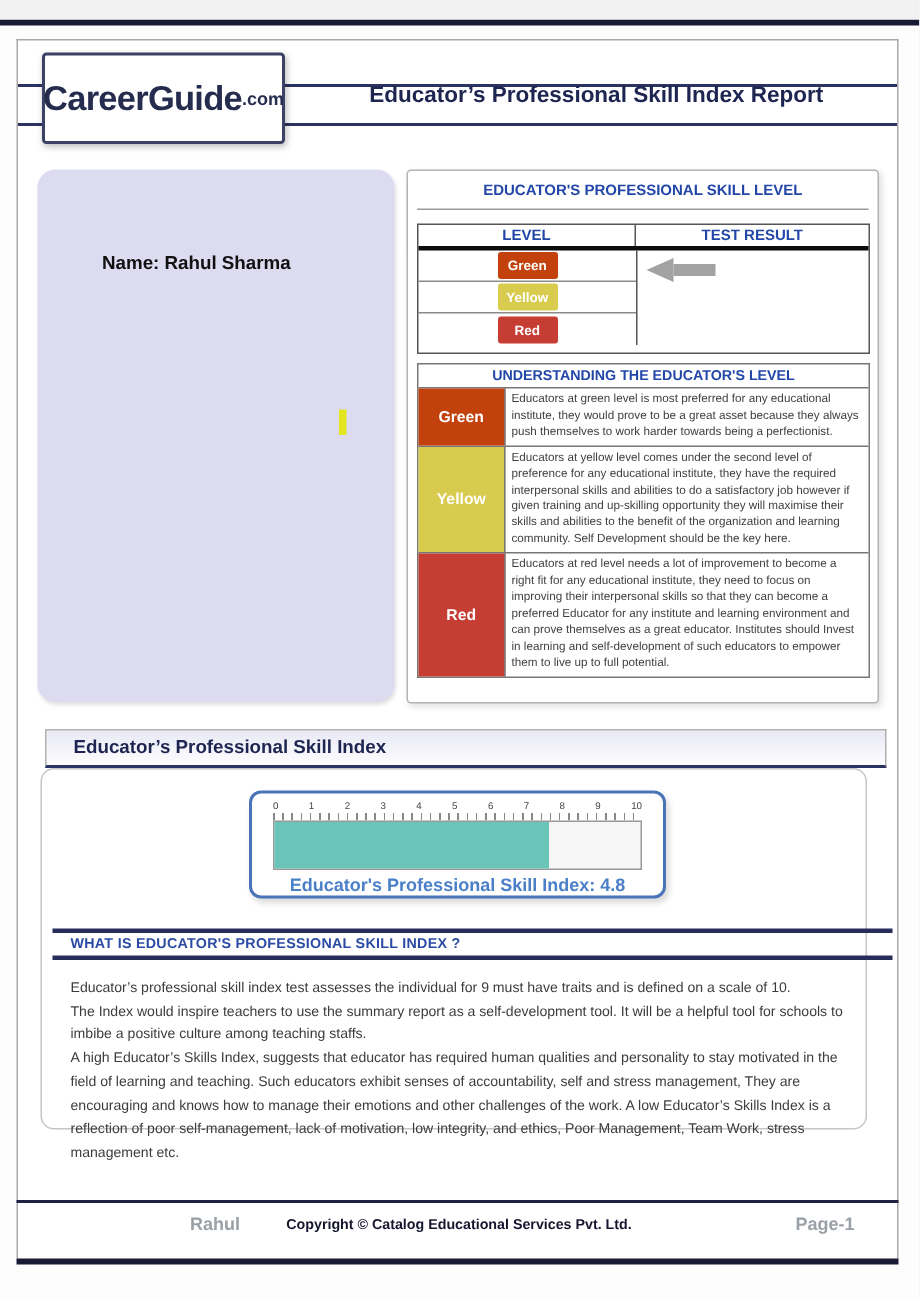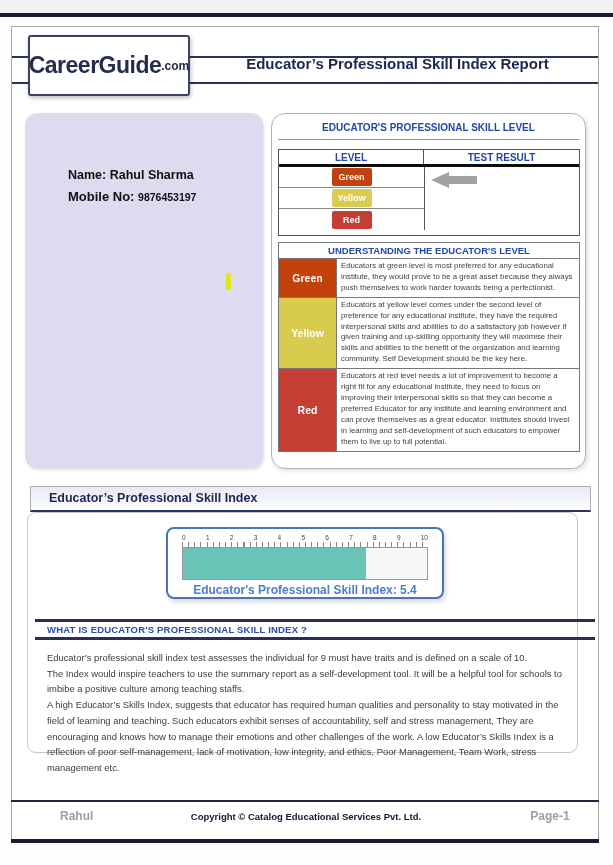--- a/index.html
+++ b/index.html
@@ -29,21 +29,21 @@
   .row-name   { font-size:12.5px; font-weight:bold; margin-bottom:7px; }
   .row-email  { font-size:13px;   font-weight:bold; margin-bottom:6px; }
   .row-email .val, .row-mobile .val { font-size:10.5px; }
   .row-mobile { font-size:13px;   font-weight:bold; margin-bottom:2px; }
   .row-date   { font-size:11.5px; font-weight:bold; }
   .row-date .val { font-weight:normal; }
   .yellow-mark { position:absolute; left:201px; top:160px; width:5px; height:17px; background:#e3e51f; }
 
   
   .skill-panel { position:absolute; left:271px; top:100px; width:315px; height:356px; background:#fff;
-                 border:1px solid #b3b3b3; border-radius:14px; box-shadow:2px 2px 4px rgba(0,0,0,.12); }
+                 border:1px solid #b3b3b3; border-radius:3px; box-shadow:2px 2px 4px rgba(0,0,0,.12); }
   .skill-title { width:215px; margin:8px auto 0; text-align:center; color:#2247a8;
                  font-size:10px; font-weight:bold; line-height:12px; }
   .skill-divider { margin:5px 6px 0; height:1px; background:#9a9a9a; }
 
   .level-table { position:absolute; left:6px; top:35px; width:302px; height:87px; border:1px solid #555; }
   .lt-head { display:flex; height:17px; border-bottom:3px solid #0d0d0d; }
   .lt-head .c { font-size:10px; font-weight:bold; color:#2247a8; text-align:center; line-height:16px; }
   .lt-head .c1 { width:145px; border-right:1px solid #555; }
   .lt-head .c2 { flex:1; }
   .lt-body { display:flex; height:63px; }
@@ -92,21 +92,21 @@
   .whatis-rule { position:absolute; left:35px; width:560px; height:3px; background:#272e5c; }
   .rule-a { top:606px; } .rule-b { top:624px; }
   .whatis-heading { position:absolute; left:47px; top:611px; font-size:9.5px; font-weight:bold;
                     color:#2a4aa5; letter-spacing:.2px; }
   .body-text { position:absolute; left:47px; top:637px; width:530px; font-size:9.4px;
                line-height:15.7px; color:#3c3c3c; }
   .body-text p { margin:0; }
 
   
   .footer-rule { position:absolute; left:11px; top:787px; width:588px; height:2px; background:#1d2446; }
-  .footer-left  { position:absolute; left:60px;  top:796px; width:100px; text-align:left;
+  .footer-left  { position:absolute; left:60px;  top:796px; width:100px; text-align:right;
                   color:#9aa0a6; font-size:12px; font-weight:bold; }
   .footer-center{ position:absolute; left:150px; top:798px; width:312px; text-align:center;
                   color:#15152e; font-size:9.5px; font-weight:bold; }
   .footer-right { position:absolute; left:510px; top:796px; width:80px; text-align:center;
                   color:#9aa0a6; font-size:12px; font-weight:bold; }
   .bottom-bar { position:absolute; left:11px; top:826px; width:588px; height:4px; background:#191a33; }
 </style>
 </head>
 <body>
 
@@ -120,24 +120,20 @@
     <span class="logo-brand">CareerGuide</span>
       <span class="logo-tld">.com</span>
   </div>
   <div class="report-title">Educator’s Professional Skill Index Report</div>
 
   <div class="info-panel">
     <div class="info-inner">
       <div class="row-name">
         <span>Name:</span>
         <span class="val">Rahul Sharma</span>
-      </div>
-      <div class="row-mobile">
-        <span>Mobile No:</span>
-        <span class="val">9876453197</span>
       </div>
     </div>
     <div class="yellow-mark"></div>
   </div>
 
   <div class="skill-panel">
     <div class="skill-title">EDUCATOR'S PROFESSIONAL SKILL LEVEL</div>
     <div class="skill-divider"></div>
 
     <div class="level-table">
@@ -197,21 +193,21 @@
       <span>6</span>
       <span>7</span>
       <span>8</span>
       <span>9</span>
       <span>10</span>
     </div>
     <div class="ruler-ticks"></div>
     <div class="gauge-track">
       <div class="gauge-fill" id="gauge-fill" style="width: 75%; background: rgb(106, 196, 184);"></div>
     </div>
-    <div class="gauge-label">Educator's Professional Skill Index: 5.4</div>
+    <div class="gauge-label">Educator's Professional Skill Index: 4.8</div>
   </div>
 
   <div class="whatis-rule rule-a"></div>
   <div class="whatis-heading">WHAT IS EDUCATOR'S PROFESSIONAL SKILL INDEX ?</div>
   <div class="whatis-rule rule-b"></div>
 
   <div class="body-text">
     <p>Educator’s professional skill index test assesses the individual for 9 must have traits and is defined on a scale of 10.</p>
     <p>The Index would inspire teachers to use the summary report as a self-development tool. It will be a helpful tool for schools to imbibe a positive culture among teaching staffs.</p>
     <p>A high Educator’s Skills Index, suggests that educator has required human qualities and personality to stay motivated in the field of learning and teaching. Such educators exhibit senses of accountability, self and stress management, They are encouraging and knows how to manage their emotions and other challenges of the work. A low Educator’s Skills Index is a reflection of poor self-management, lack of motivation, low integrity, and ethics, Poor Management, Team Work, stress management etc.</p>

